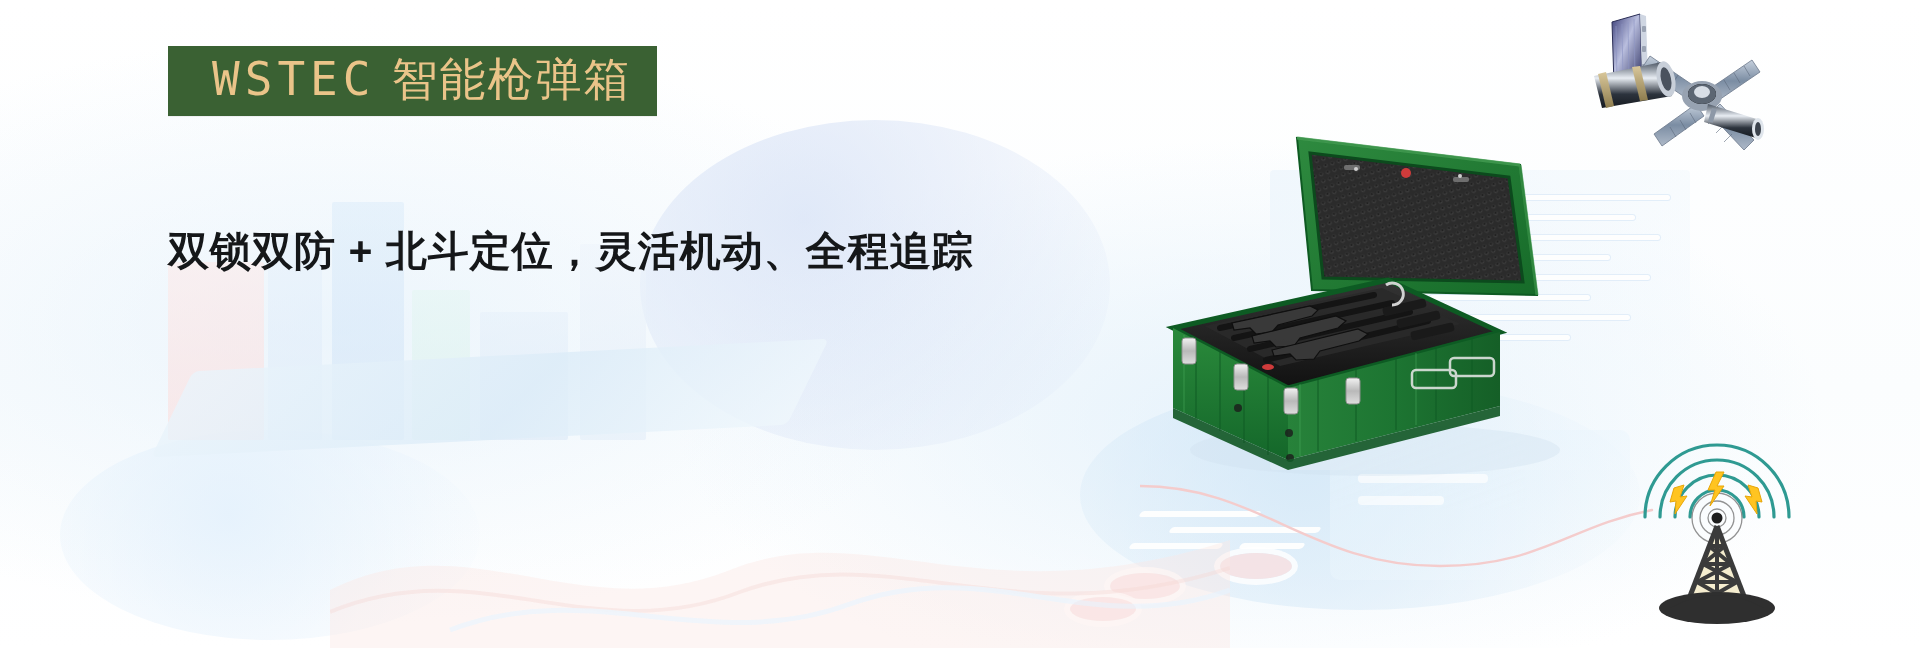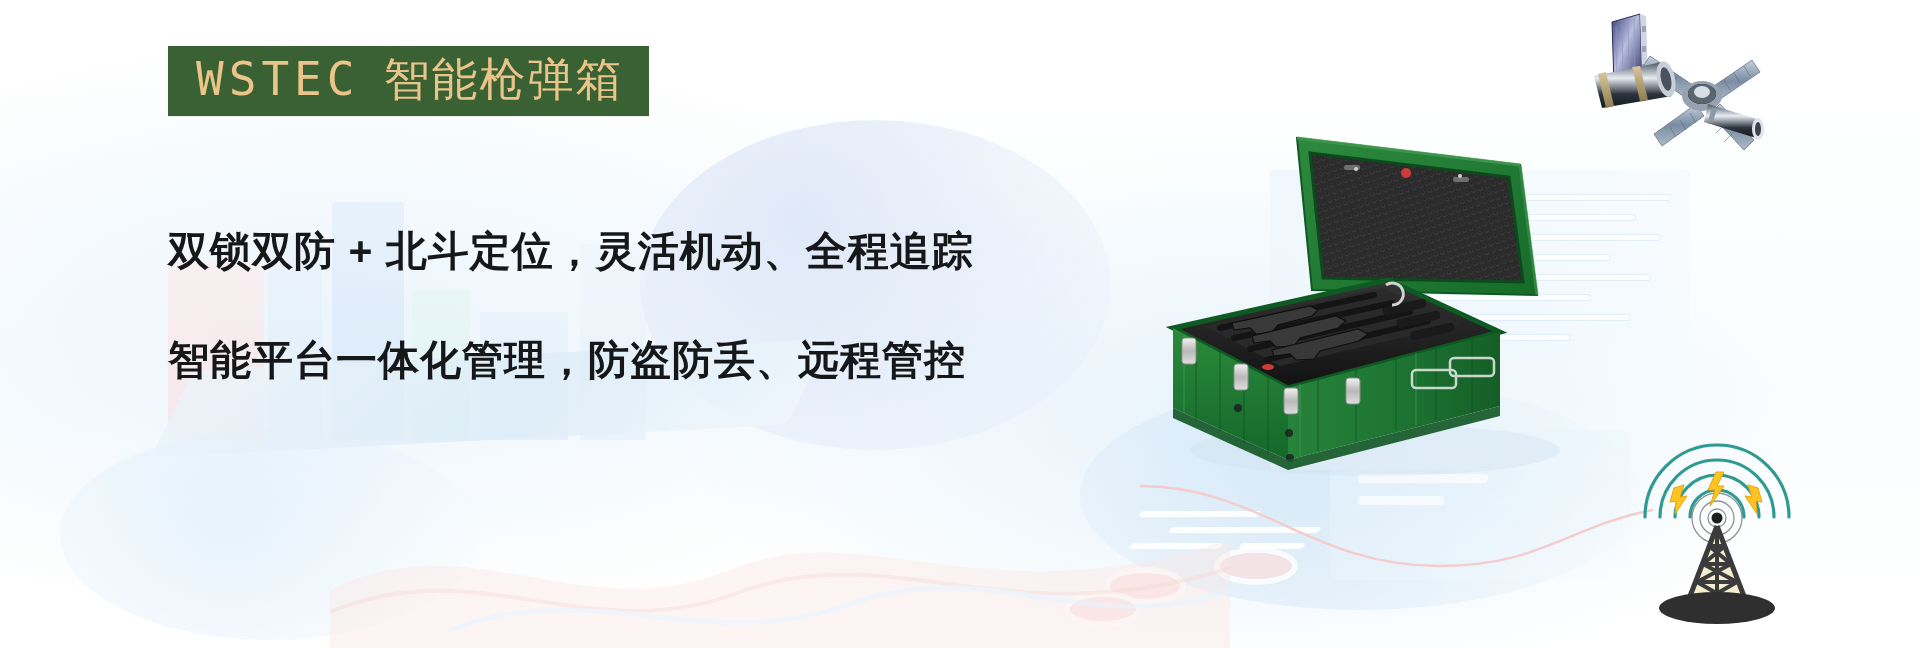--- a/index.html
+++ b/index.html
@@ -88,39 +88,39 @@
   .pills i:nth-child(3){left:-20px;top:52px;width:66px;height:24px;}
 
   .wave{position:absolute;left:330px;top:480px;width:900px;height:170px;opacity:.75;}
 
   
   .wire{position:absolute;left:1140px;top:470px;width:520px;height:130px;}
 
   
   .title-badge{
     position:absolute;left:168px;top:46px;
-    padding:10px 26px 14px 28px;
+    padding:10px 26px 14px 44px;
     background:#3a6133;
     display:flex;align-items:center;
     box-shadow:0 1px 0 rgba(0,0,0,.05);
   }
   .title-badge .t-en{
     color:#eac489;font-size:46px;letter-spacing:5px;font-weight:400;
     font-family:"DejaVu Sans Mono","Liberation Mono",monospace;
     line-height:1;
   }
   .title-badge .t-cn{
     color:#eac489;font-size:46px;letter-spacing:2px;font-weight:400;
-    margin-left:24px;line-height:1;
+    margin-left:16px;line-height:1;
   }
 
   
   .features{
     position:absolute;left:168px;top:230px;
-    display:flex;flex-direction:column;gap:66px;
+    display:flex;flex-direction:column;gap:46px;
   }
   .feature{
     color:#151719;font-size:41px;font-weight:700;letter-spacing:1px;
     line-height:1.05;white-space:nowrap;
   }
 
   
   .case-wrap{position:absolute;left:1160px;top:120px;width:430px;height:370px;}
 
   
@@ -192,21 +192,20 @@
     </svg>
   </div>
 
   <div class="title-badge">
     <span class="t-en">WSTEC</span>
     <span class="t-cn">智能枪弹箱</span>
   </div>
 
   <div class="features">
     <div class="feature">双锁双防 + 北斗定位，灵活机动、全程追踪</div>
-    <div class="feature">智能平台一体化管理，防盗防丢、远程管控</div>
   </div>
 
   <div class="case-wrap">
     <svg viewBox="0 0 430 370" width="430" height="370">
       <defs>
         <linearGradient id="gLid" x1="0" y1="0" x2="1" y2="1">
           <stop offset="0" stop-color="#2e8a3f"></stop>
             <stop offset="1" stop-color="#166b29"></stop>
         </linearGradient>
         <linearGradient id="gBody" x1="0" y1="0" x2="0" y2="1">

